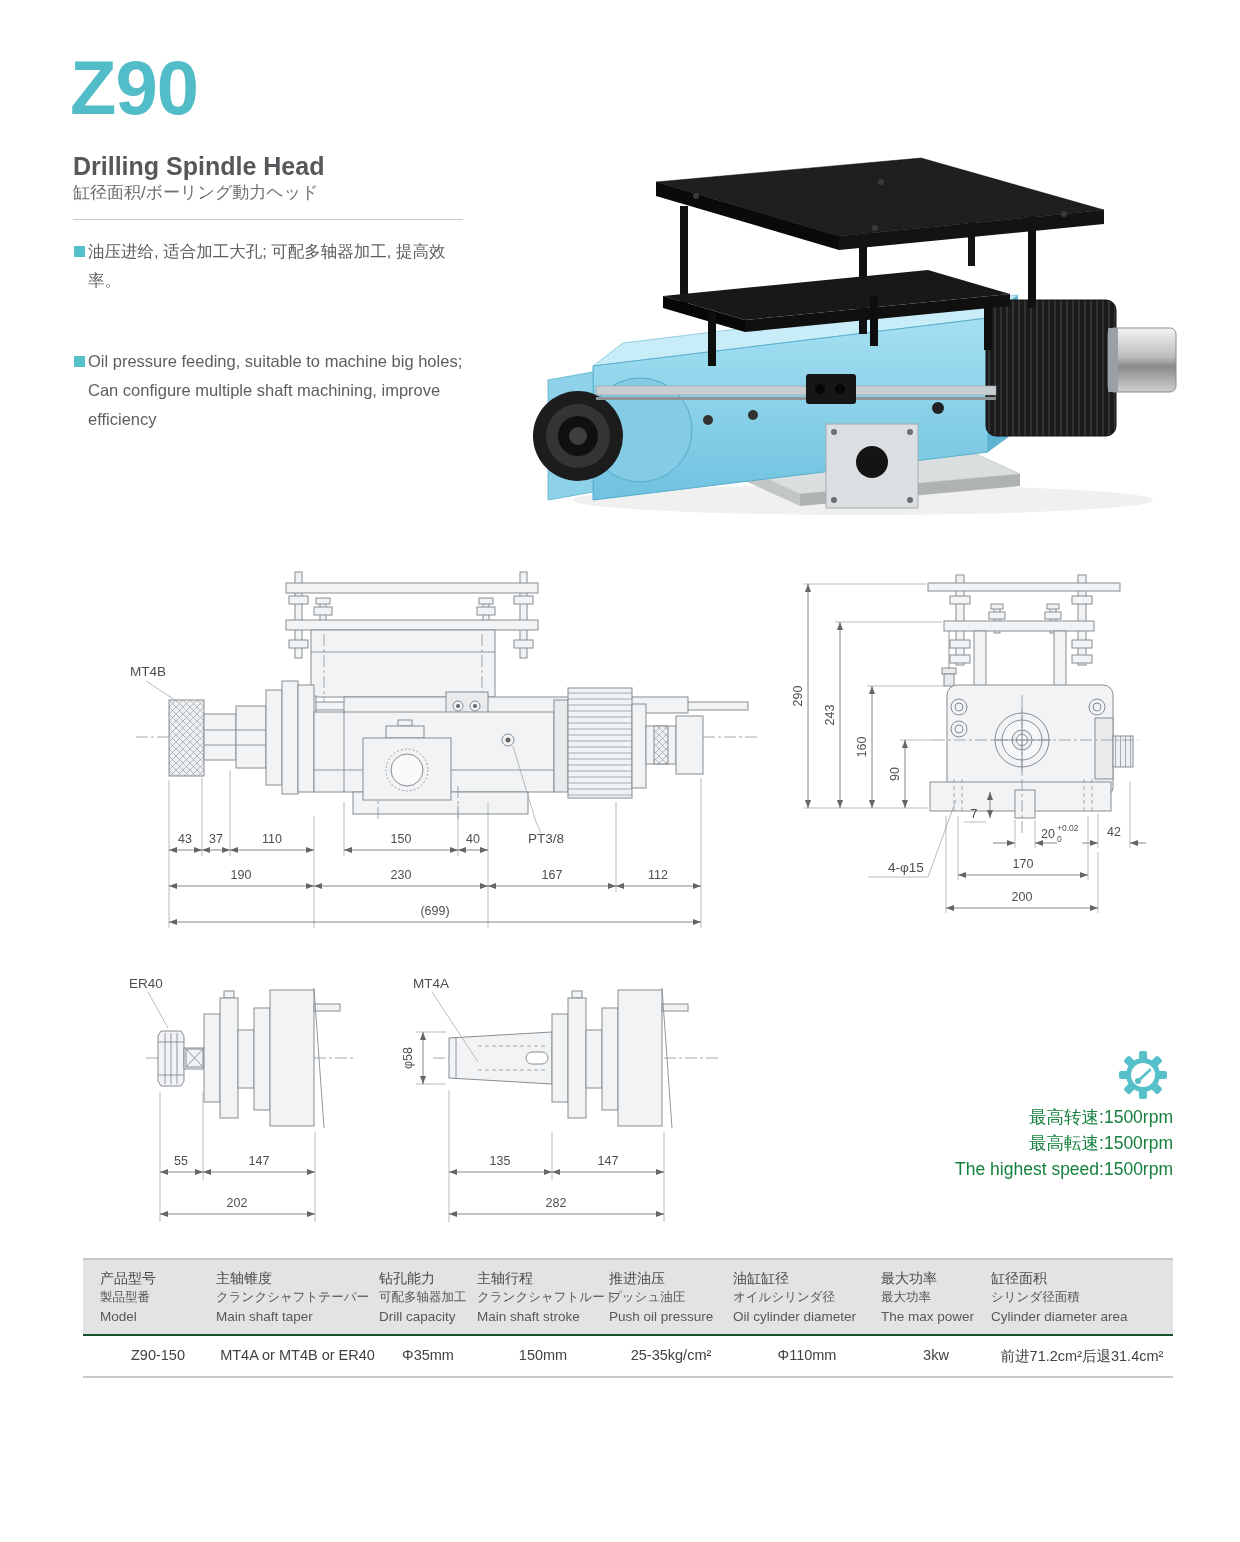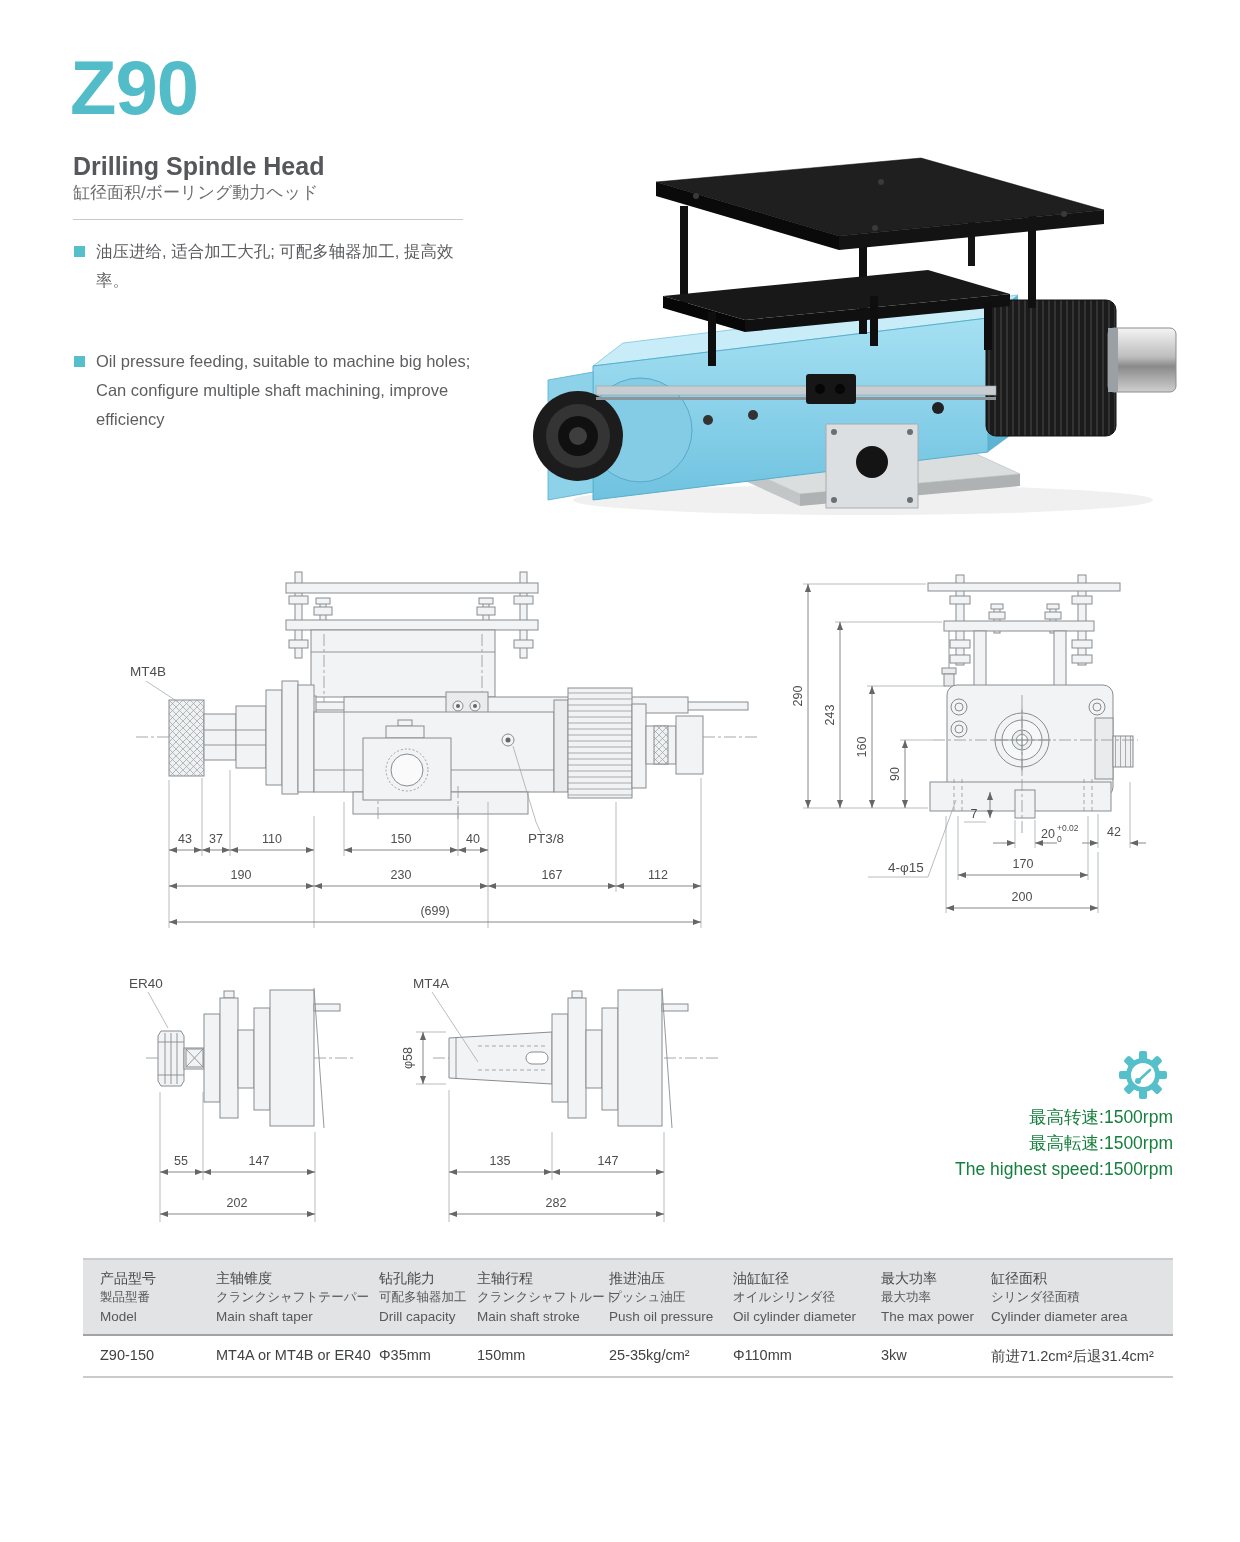--- a/index.html
+++ b/index.html
@@ -5,47 +5,47 @@
   html,body{margin:0;padding:0;background:#fff;}
   #page{position:relative;width:1240px;height:1542px;background:#fff;overflow:hidden;
         font-family:"Liberation Sans","DejaVu Sans",sans-serif;margin-left:8px;}
   .abs{position:absolute;}
   
   .model{left:62px;top:44px;font-size:76px;font-weight:bold;color:#52bcc8;letter-spacing:-1px;}
   .title-en{left:65px;top:152px;font-size:25px;font-weight:bold;color:#56575a;}
   .title-cjk{left:65px;top:181px;font-size:17px;color:#6d6e70;}
   .divider{left:65px;top:219px;width:390px;height:1px;background:#c9c9c9;}
   
-  .feature{left:66px;width:400px;display:flex;gap:11px;color:#5d5e60;font-size:16.5px;line-height:29px;}
+  .feature{left:66px;width:400px;display:flex;gap:3px;color:#5d5e60;font-size:16.5px;line-height:29px;}
   .bullet{flex:0 0 11px;width:11px;height:11px;margin-top:9px;background:#55bfca;}
   
   .speed{right:75px;top:1104px;text-align:right;color:#15803d;font-size:17.5px;line-height:26px;}
   
   svg text{font-family:"Liberation Sans","DejaVu Sans",sans-serif;}
   .o{fill:#f2f3f4;stroke:#878d92;stroke-width:1;}
   .o2{fill:#e9ebec;stroke:#878d92;stroke-width:1;}
   .ln{stroke:#878d92;stroke-width:0.9;fill:none;}
   .cl{stroke:#8e959a;stroke-width:0.8;fill:none;stroke-dasharray:12 3 3 3;}
   .dsh{stroke:#8e959a;stroke-width:0.8;fill:none;stroke-dasharray:4 3;}
   .ext{stroke:#9aa0a4;stroke-width:0.7;fill:none;}
   .dim{stroke:#6a6a6a;stroke-width:0.8;fill:none;}
   .dt{font-size:12.5px;fill:#4e4e4e;text-anchor:middle;}
   .lbl{font-size:13.5px;fill:#4e4e4e;}
   .tol{font-size:8.5px;fill:#4e4e4e;}
   
   .spec{left:75px;top:1258px;width:1090px;}
   .spec-head{display:grid;grid-template-columns:116px 163px 98px 132px 124px 148px 110px auto;
              padding:9px 0 8px 17px;background:#e2e3e4;border-top:2px solid #cacbcc;
-             border-bottom:2px solid #a3a3a3;box-sizing:border-box;}
+             border-bottom:2px solid #14532d;box-sizing:border-box;}
   .spec-row{display:grid;grid-template-columns:116px 163px 98px 132px 124px 148px 110px auto;
             padding:11px 0 10px 17px;background:#fff;border-bottom:2px solid #cbcbcb;box-sizing:border-box;}
   .h-cn{font-size:14px;color:#4a4b4d;line-height:19px;white-space:nowrap;}
   .h-jp{font-size:12.5px;color:#58595b;line-height:19px;white-space:nowrap;}
   .h-en{font-size:13.5px;color:#58595b;line-height:19px;white-space:nowrap;}
-  .cell{font-size:14.5px;color:#414244;white-space:nowrap;}
+  .cell{font-size:14.5px;color:#414244;white-space:nowrap;text-align:center;}
 </style>
 </head>
 <body>
 
 <div id="page">
 
   <svg width="0" height="0" style="position:absolute">
     <defs>
       <marker id="mA" viewBox="0 0 10 10" refX="10" refY="5" markerWidth="10" markerHeight="10" orient="auto-start-reverse">
         <path d="M0,1.2 L10,5 L0,8.8 Z" fill="#666"></path>

